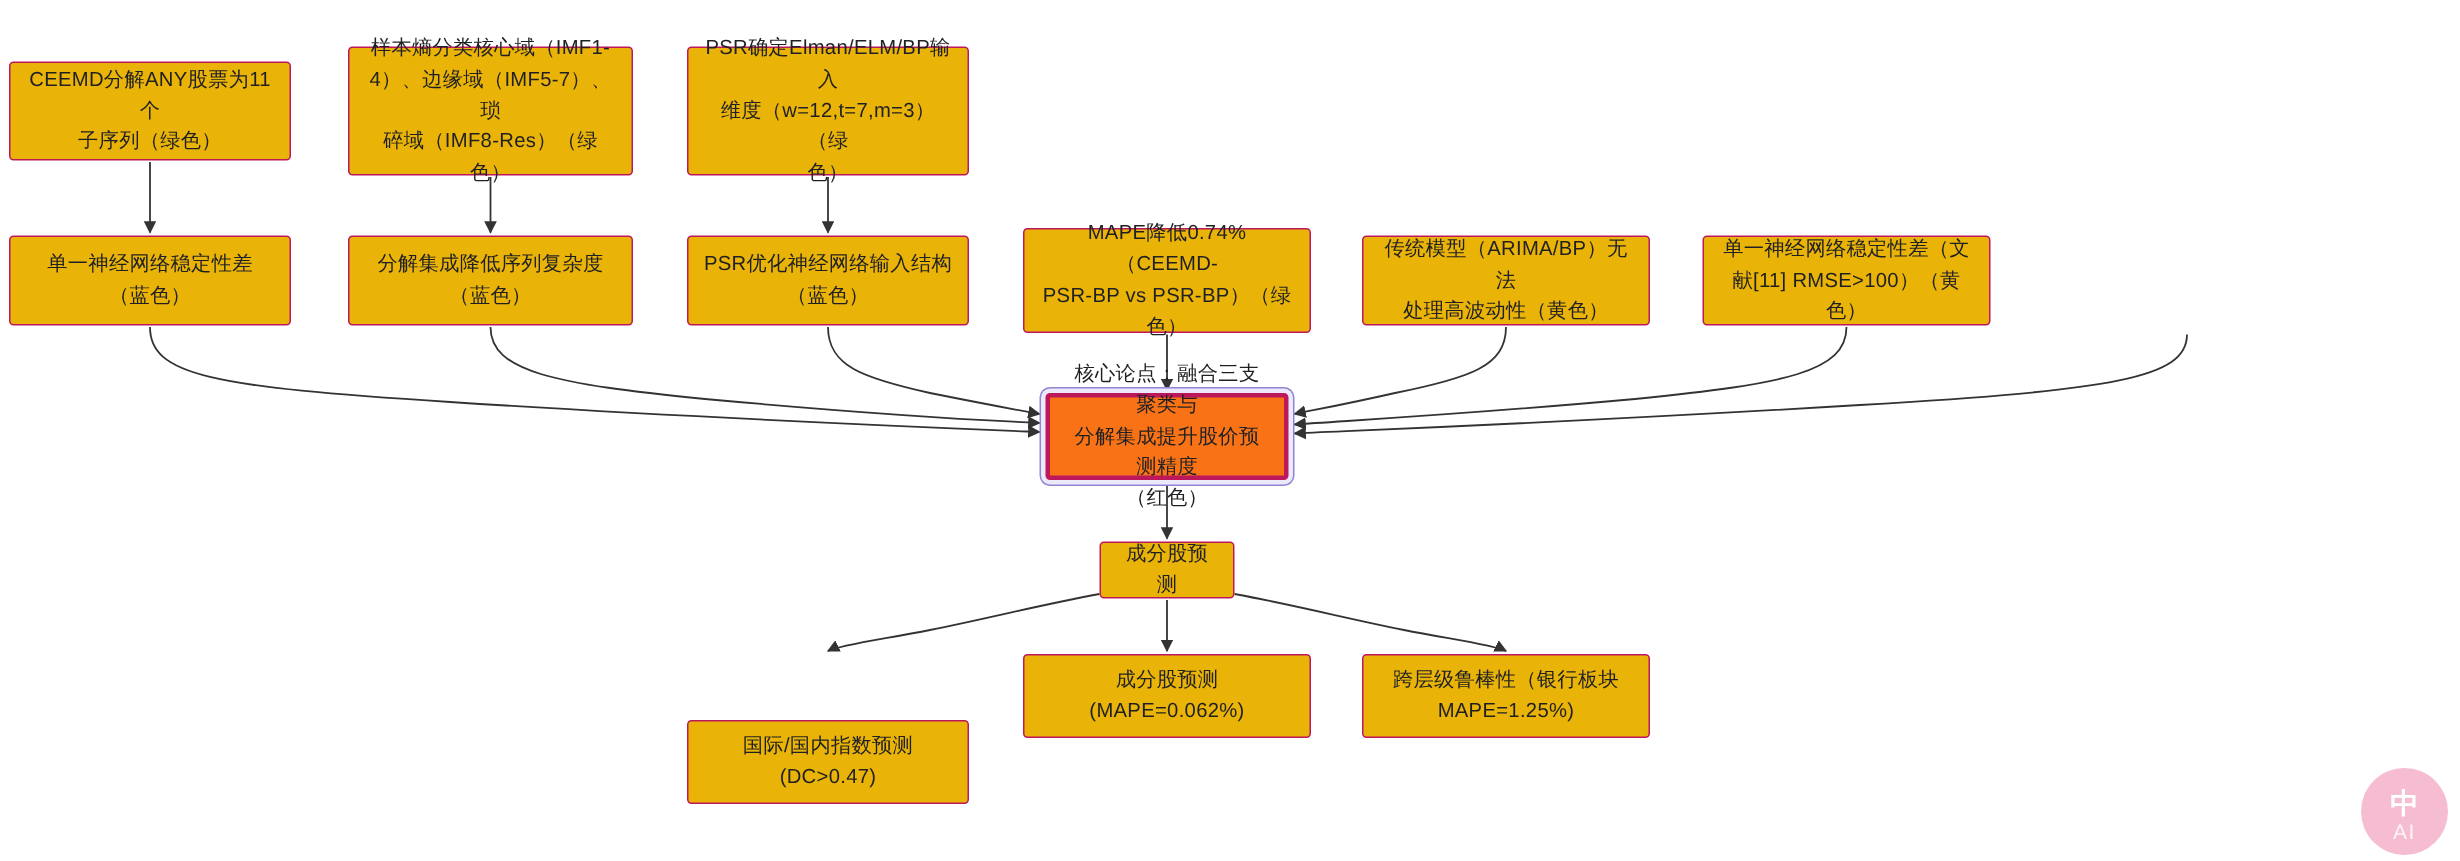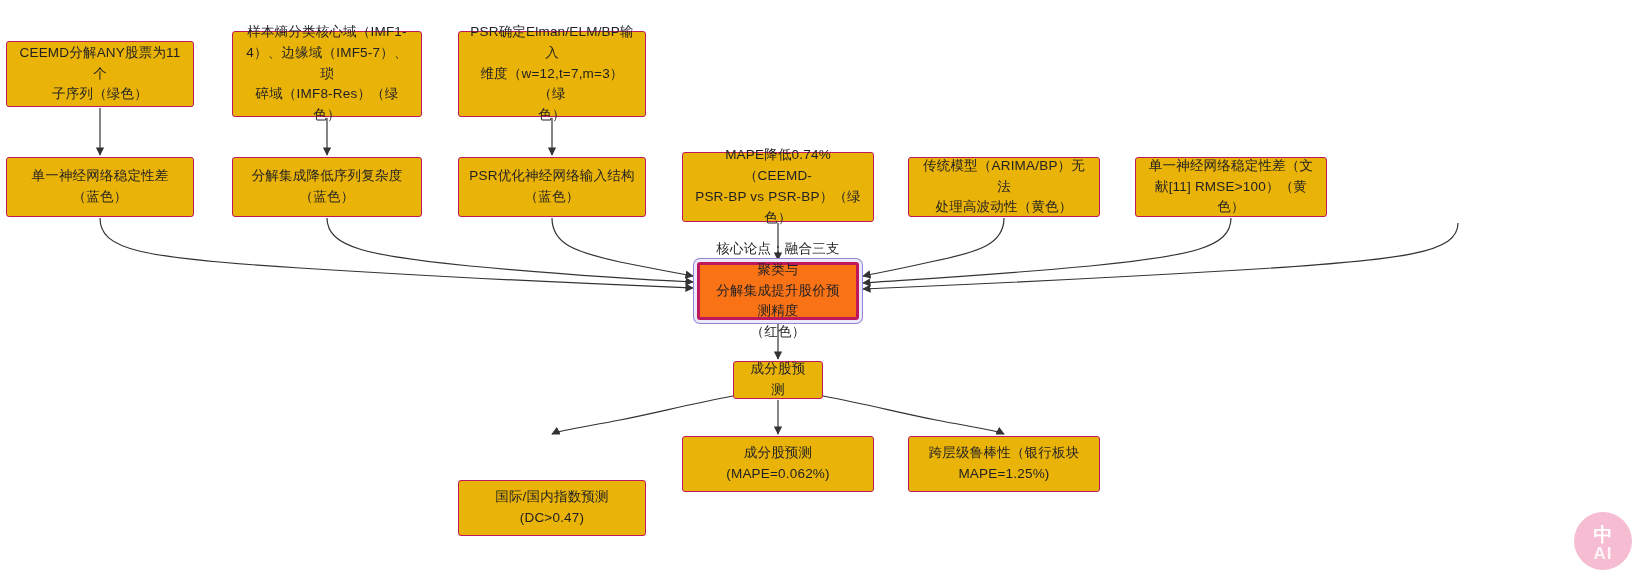--- a/index.html
+++ b/index.html
@@ -64,22 +64,22 @@
     font-weight: bold;
     overflow: hidden;
     line-height: 1.05;
   }
   .watermark .wm-inner {
     text-align: center;
     transform: translateY(3px);
   }
   .wm-sub {
     display: block;
-    font-size: 17px;
-    font-weight: bold;
+    font-size: 14px;
+    font-weight: normal;
     letter-spacing: 1px;
     opacity: 0.85;
   }
 </style>
 </head>
 <body>
 
 <div id="canvas">
 
   <svg id="edges" viewBox="0 0 1640 574" width="1640" height="574">

